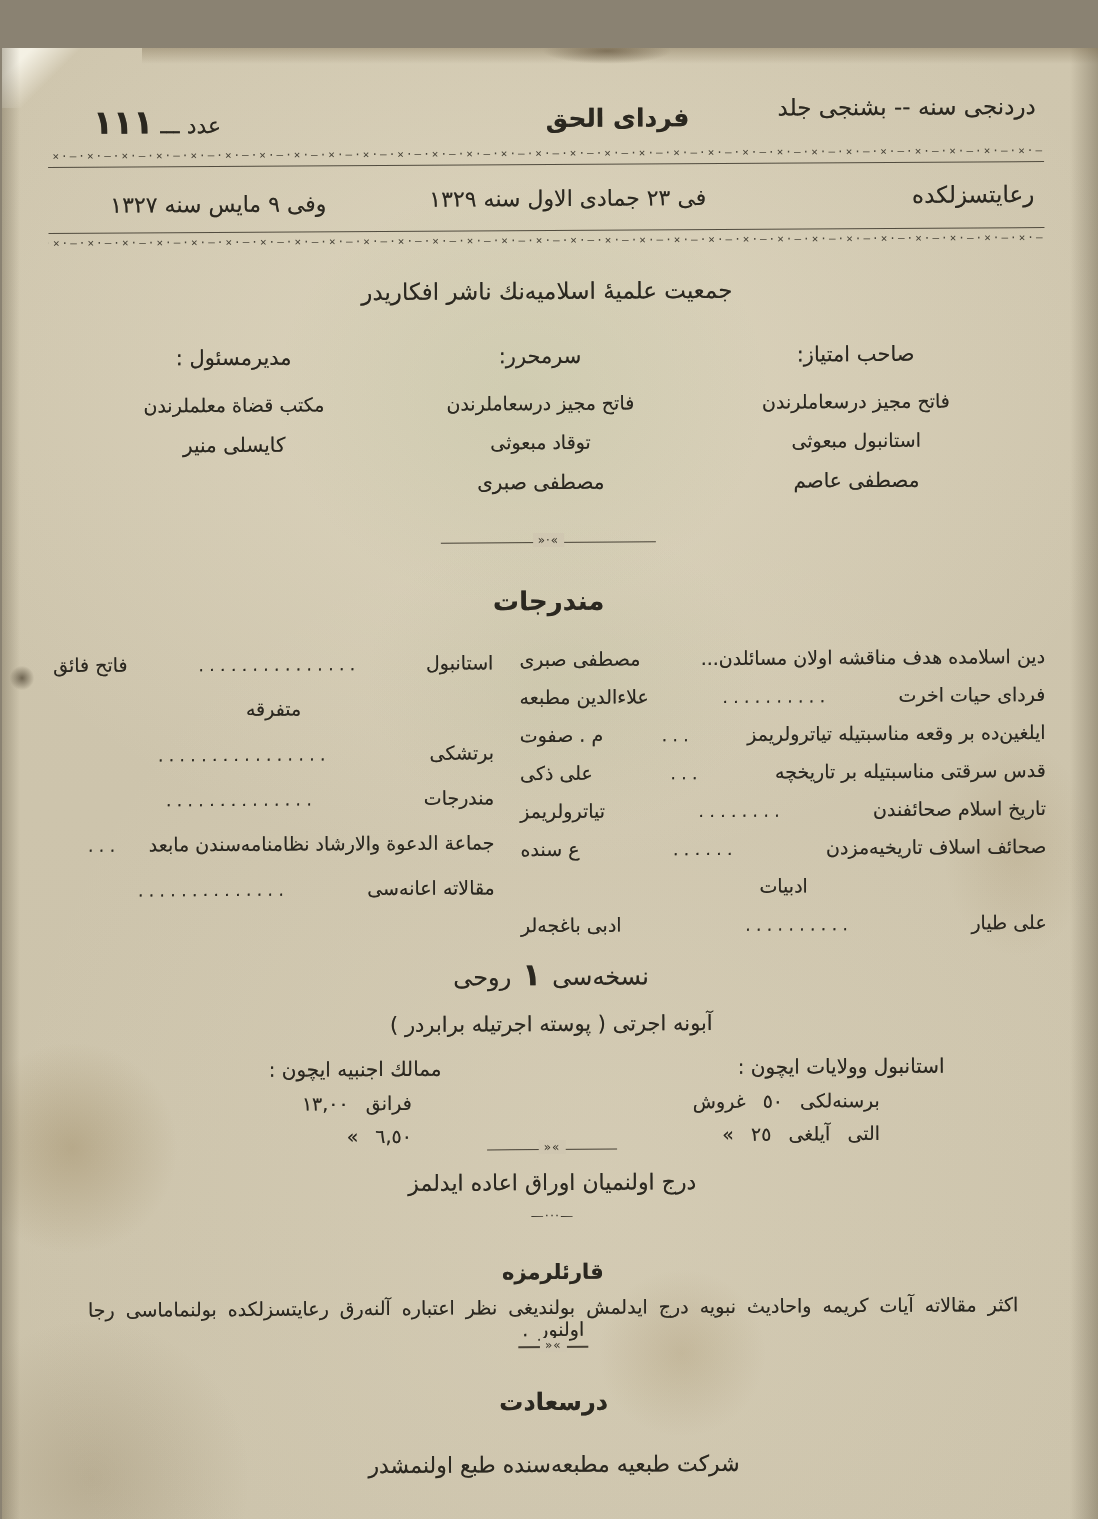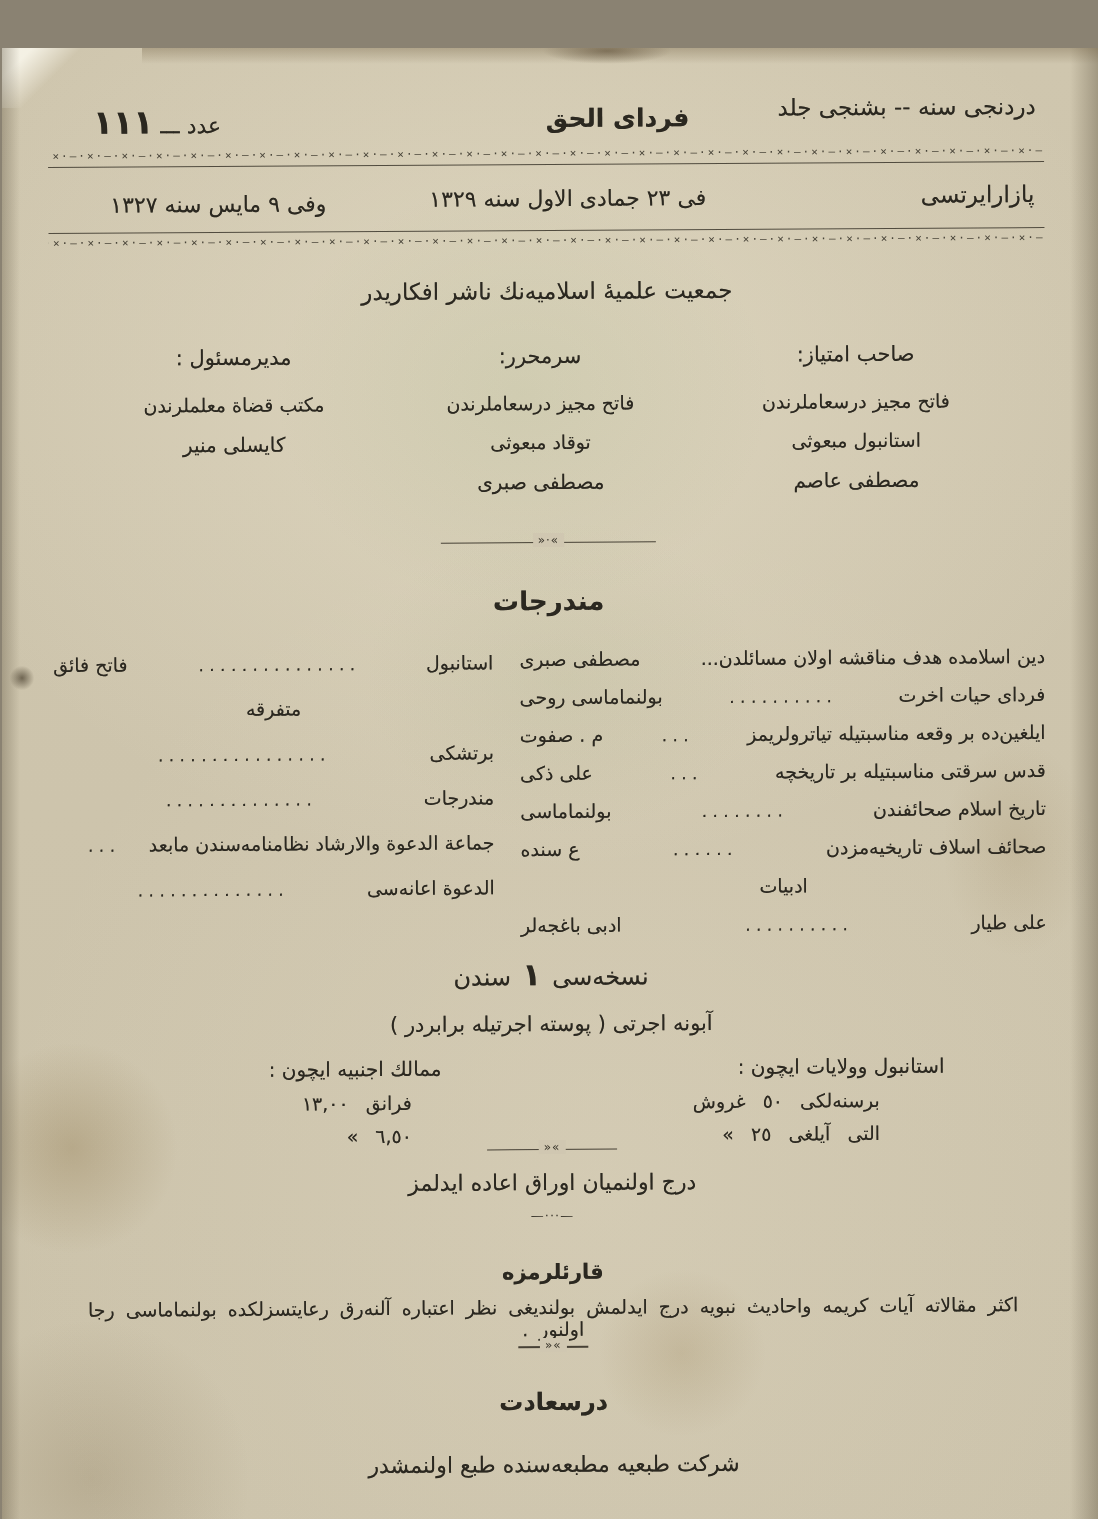--- a/index.html
+++ b/index.html
@@ -107,21 +107,21 @@
       <span class="num">١١١</span>
     </div>
     <div class="abs jtitle ink" style="left:548px;top:56px;">فرداى الحق</div>
     <div class="abs yearvol ink" style="right:58px;top:48px;">دردنجى سنه -- بشنجى جلد</div>
 
     <div class="abs band" style="top:99px;">
       <div class="orn-row">–·×·–·×·–·×·–·×·–·×·–·×·–·×·–·×·–·×·–·×·–·×·–·×·–·×·–·×·–·×·–·×·–·×·–·×·–·×·–·×·–·×·–·×·–·×·–·×·–·×·–·×·–·×·–·×·–·×·–·×·–·×·–·×·–·×·–·×·–·×·–·×·–·×·–·×·–·×·–·×·–·×·–·×·–·×·–·×·–·×·–·×·–·×·–·×·–·×·–·×·–·×·–·×·–·×·–·×·–·×·–·×·–·×·–·×·–·×·–·×·–·×·–·×·–·×·–·×·–·×·–·×·–·×·–·×·–·×·–·×·</div>
       <div class="rule" style="margin-top:2px;"></div>
     </div>
 
-    <div class="abs weekday ink" style="right:60px;top:136px;">پازارايرتسى</div>
+    <div class="abs weekday ink" style="right:60px;top:136px;">رعايتسزلكده</div>
     <div class="abs hdate ink" style="left:412px;top:138px;width:315px;text-align:center;">فى ٢٣ جمادى الاول سنه ١٣٢٩</div>
     <div class="abs mdate ink" style="left:112px;top:142px;">وفى ٩ مايس سنه ١٣٢٧</div>
 
     <div class="abs band" style="top:182px;">
       <div class="rule"></div>
       <div class="orn-row" style="margin-top:3px;">–·×·–·×·–·×·–·×·–·×·–·×·–·×·–·×·–·×·–·×·–·×·–·×·–·×·–·×·–·×·–·×·–·×·–·×·–·×·–·×·–·×·–·×·–·×·–·×·–·×·–·×·–·×·–·×·–·×·–·×·–·×·–·×·–·×·–·×·–·×·–·×·–·×·–·×·–·×·–·×·–·×·–·×·–·×·–·×·–·×·–·×·–·×·–·×·–·×·–·×·–·×·–·×·–·×·–·×·–·×·–·×·–·×·–·×·–·×·–·×·–·×·–·×·–·×·–·×·–·×·–·×·–·×·–·×·–·×·–·×·</div>
     </div>
 
     <div class="abs ctr ink" style="top:230px;font-size:23px;">جمعيت علميۀ اسلاميه‌نك ناشر افكاريدر</div>
 
@@ -154,36 +154,36 @@
     <div class="abs" id="toc" style="top:592px;left:52px;right:52px;">
       <div class="toc-col rc ink">
           <div class="toc-row">
             <span class="t">دين اسلامده هدف مناقشه اولان مسائلدن...</span>
             <span class="dots"></span>
             <span class="a">مصطفى صبرى</span>
           </div>
           <div class="toc-row">
             <span class="t">فرداى حيات اخرت</span>
             <span class="dots">. . . . . . . . . .</span>
-            <span class="a">بولنماماسى روحى</span>
+            <span class="a">علاءالدين مطبعه</span>
           </div>
           <div class="toc-row">
             <span class="t">ايلغين‌ده بر وقعه مناسبتيله تياترولريمز</span>
             <span class="dots">. . .</span>
             <span class="a">م . صفوت</span>
           </div>
           <div class="toc-row">
             <span class="t">قدس سرقتى مناسبتيله بر تاريخچه</span>
             <span class="dots">. . .</span>
             <span class="a">على ذكى</span>
           </div>
           <div class="toc-row">
             <span class="t">تاريخ اسلام صحائفندن</span>
             <span class="dots">. . . . . . . .</span>
-            <span class="a">بولنماماسى</span>
+            <span class="a">تياترولريمز</span>
           </div>
           <div class="toc-row">
             <span class="t">صحائف اسلاف تاريخيه‌مزدن</span>
             <span class="dots">. . . . . .</span>
             <span class="a">ع سنده</span>
           </div>
           <div class="toc-subhead">ادبيات</div>
           <div class="toc-row reversed">
             <span class="t">ادبى باغجه‌لر</span>
             <span class="dots">. . . . . . . . . .</span>
@@ -206,31 +206,31 @@
             <span class="t">مندرجات</span>
             <span class="dots">. . . . . . . . . . . . . .</span>
             <span class="a"></span>
           </div>
           <div class="toc-row">
             <span class="t">جماعة الدعوة والارشاد نظامنامه‌سندن مابعد</span>
             <span class="dots">. . .</span>
             <span class="a"></span>
           </div>
           <div class="toc-row">
-            <span class="t">الدعوة اعانه‌سى</span>
+            <span class="t">مقالاته اعانه‌سى</span>
             <span class="dots">. . . . . . . . . . . . . .</span>
             <span class="a"></span>
           </div>
         </div>
     </div>
 
     <div class="abs ctr ink" id="price" style="top:908px;">
       <span class="pfx">نسخه‌سى</span>
       <span class="num">١</span>
-      <span class="sfx">سندن</span>
+      <span class="sfx">روحى</span>
     </div>
 
     <div class="abs ctr subhdr ink" style="top:964px;">آبونه اجرتى ( پوسته اجرتيله برابردر )</div>
 
     <div class="abs ink" id="subs" style="top:1008px;left:85px;right:60px;">
       <div class="scol dom">
           <div class="hdr">استانبول وولايات ايچون :</div>
           <div class="row">برسنه‌لكى ٥٠ غروش</div>
           <div class="row">التى آيلغى ٢٥ »</div>
         </div>

